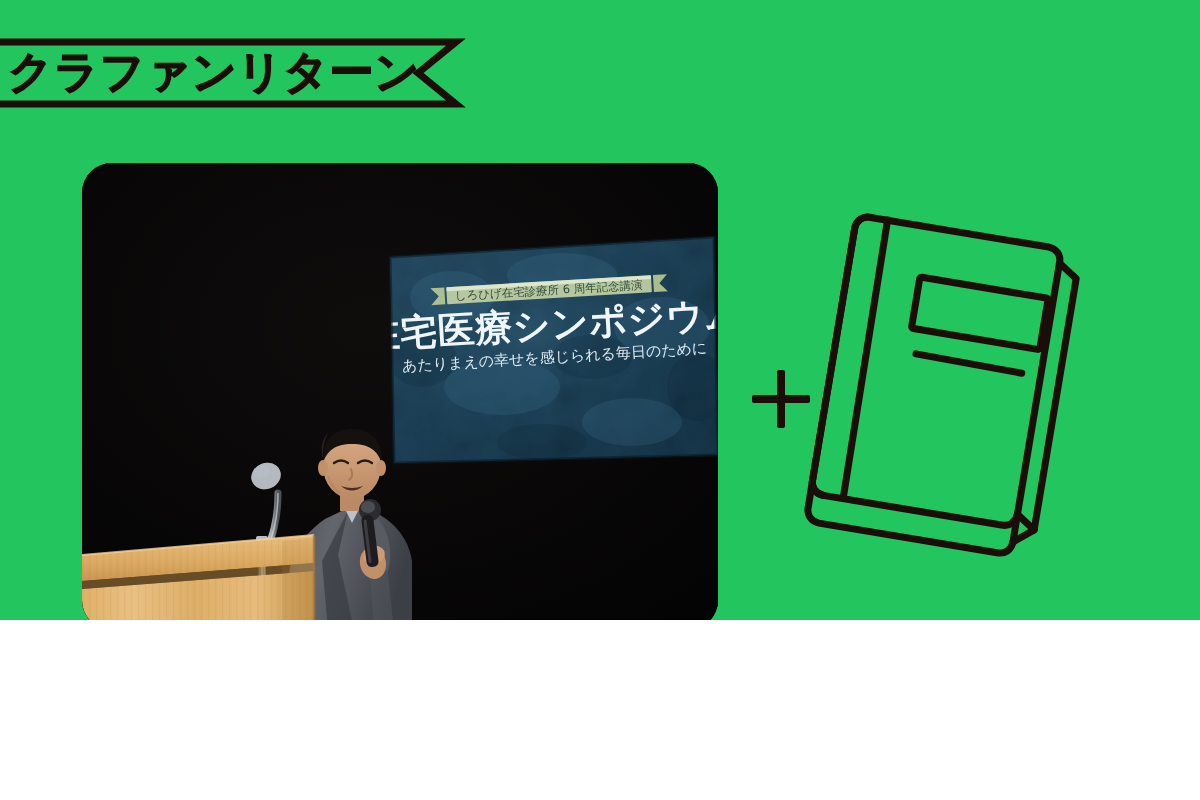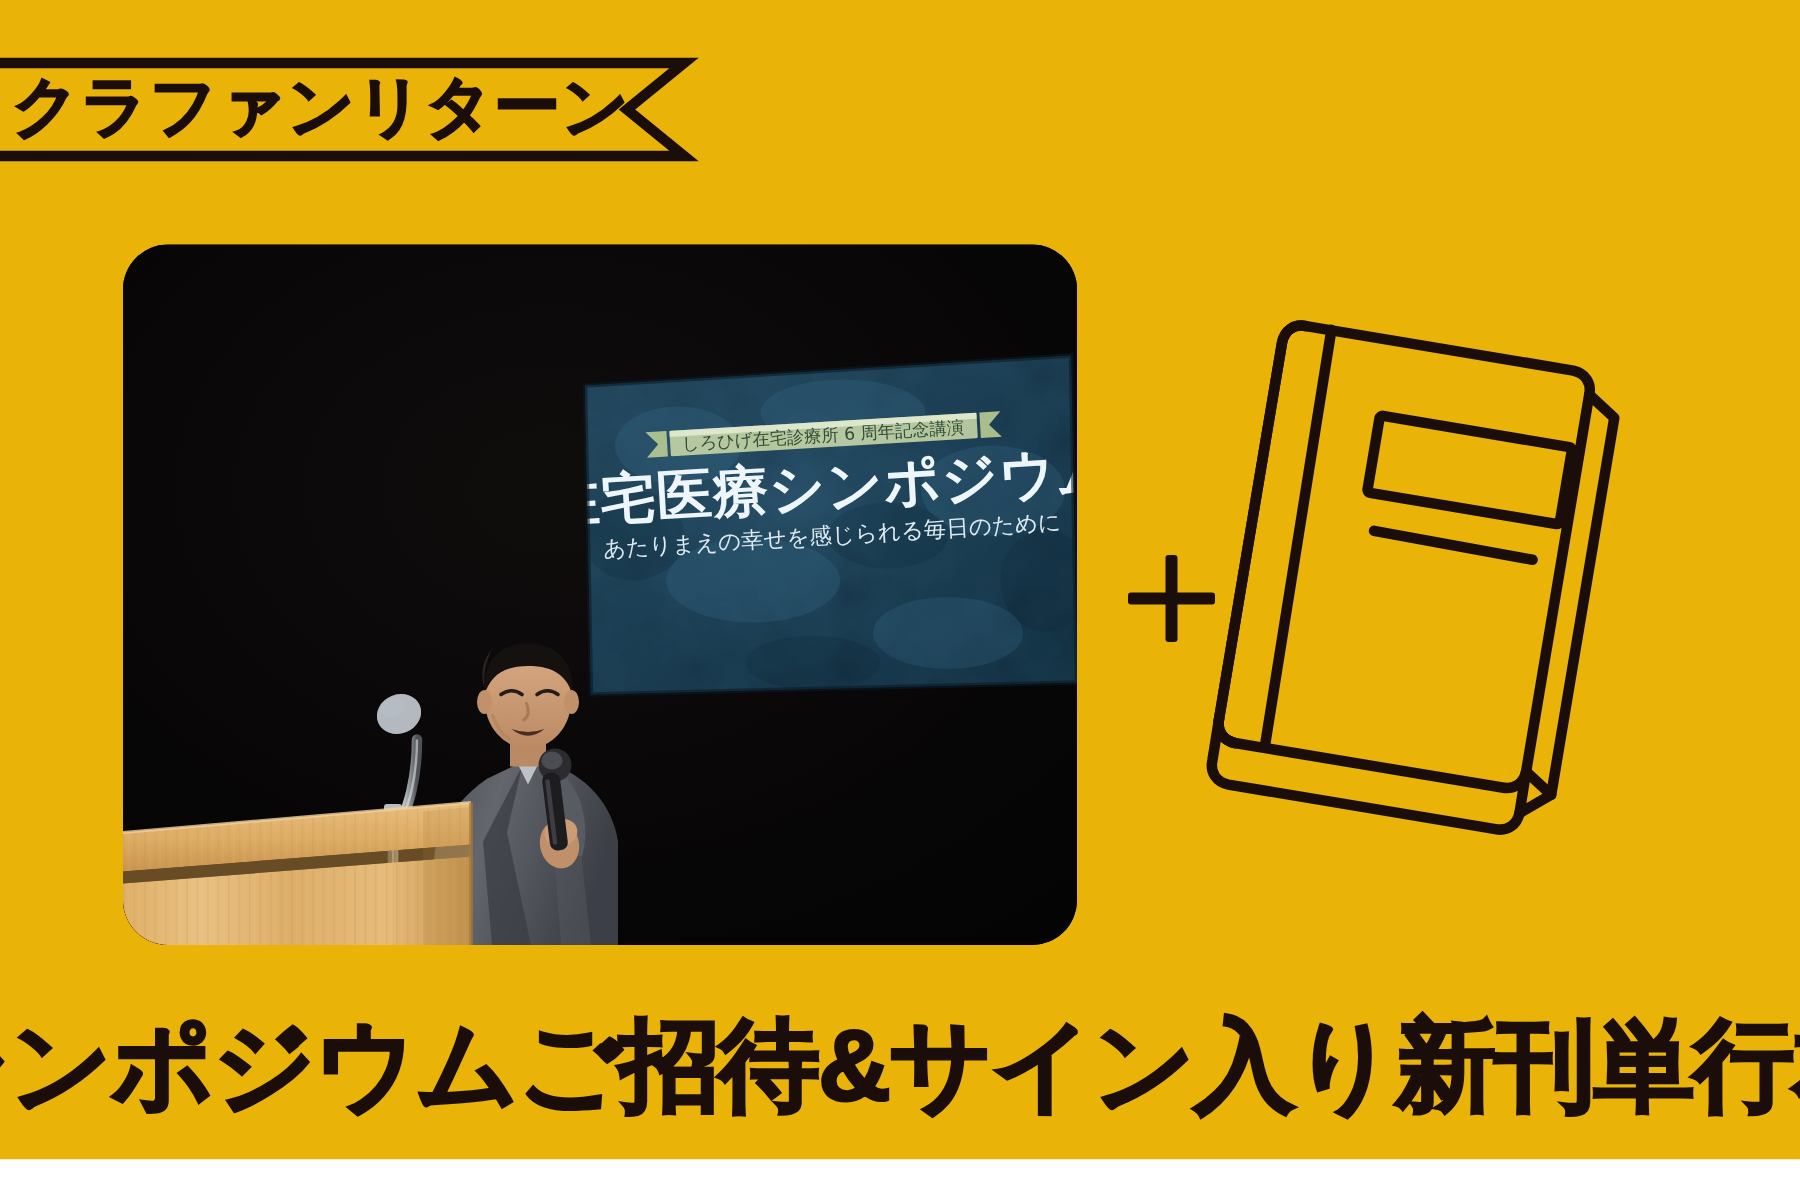--- a/index.html
+++ b/index.html
@@ -8,23 +8,23 @@
     padding: 0;
     background: #ffffff;
   }
   body {
     font-family: "Liberation Sans", "DejaVu Sans", sans-serif;
   }
 
   #poster {
     position: relative;
     width: 1200px;
-    height: 773px;
+    height: 620px;
     overflow: hidden;
-    background: #eab308;
+    background: #22c55e;
     text-align: center;
   }
 
   
   .ribbon-wrap {
     position: absolute;
     left: -14px;
     top: 38px;
     width: 482px;
     height: 70px;

